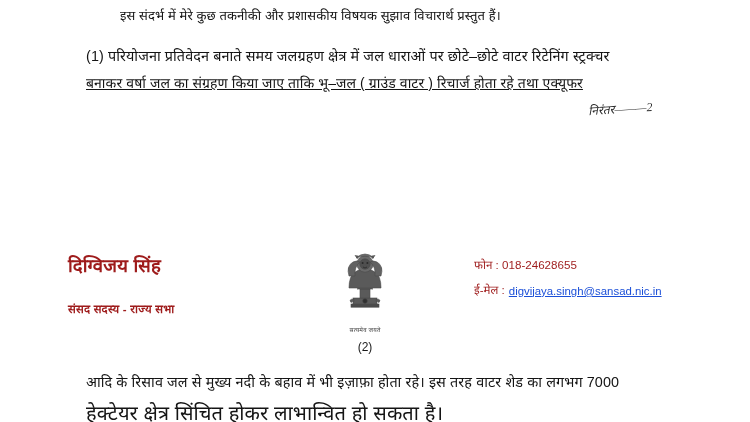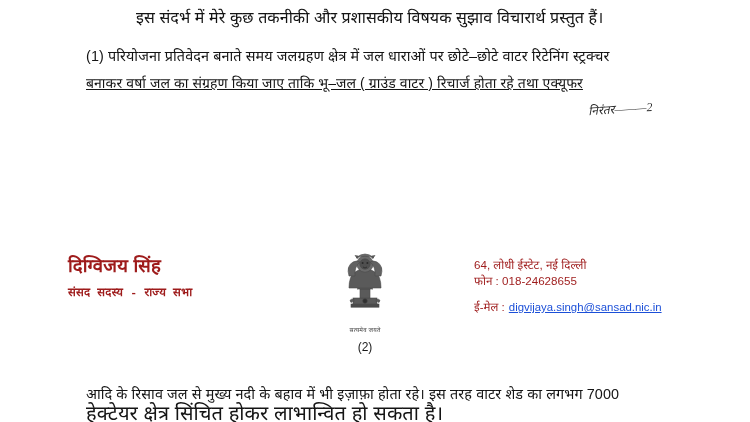--- a/index.html
+++ b/index.html
@@ -33,23 +33,23 @@
   .line {
     font-family: "Liberation Sans", sans-serif;
     font-size: 14.2px;
     color: #141414;
     letter-spacing: 0.1px;
     white-space: nowrap;
   }
 
   .intro-line {
     position: absolute;
-    left: 136px;
+    left: 120px;
     top: 6px;
-    font-size: 16px;
+    font-size: 13px;
   }
 
   .para-line-1 {
     position: absolute;
     left: 86px;
     top: 46px;
     font-size: 14.4px;
   }
 
   .para-line-2 {
@@ -91,25 +91,25 @@
   .person-name {
     font-family: "Liberation Sans", sans-serif;
     font-size: 18.5px;
     font-weight: bold;
     color: #9e1b1b;
     letter-spacing: 0.2px;
     white-space: nowrap;
   }
 
   .person-title {
-    font-family: Liberation Mono, monospace;
+    font-family: Liberation Sans, sans-serif;
     font-size: 11.5px;
     font-weight: bold;
     color: #9e1b1b;
-    margin-top: 7px;
+    margin-top: 24px;
     letter-spacing: 0.2px;
     white-space: nowrap;
   }
 
   
   .emblem-wrap {
     position: absolute;
     left: 322px;
     top: 2px;
     width: 86px;
@@ -174,21 +174,21 @@
   
   .bottom-block {
     position: absolute;
     left: 0;
     top: 372px;
     width: 750px;
   }
   .bot-line-1 {
     position: absolute;
     left: 86px;
-    top: 12px;
+    top: 0px;
     font-size: 14.4px;
   }
   .bot-line-2 {
     position: absolute;
     left: 86px;
     top: 27px;
     font-size: 20px;
   }
 </style>
 </head>
@@ -246,21 +246,20 @@
         </g>
       </svg>
       <div class="emblem-motto">सत्यमेव जयते</div>
       <div class="page-number">(2)</div>
     </div>
 
     <div class="address-block">
       <div class="grp">
       </div>
       <div class="grp">
-        <div class="row">64, लोधी ईस्टेट, नई दिल्ली</div>
         <div class="row">फोन : 018-24628655</div>
       </div>
       <div class="email-row">
         <span class="email-label">ई-मेल :</span>
         <span class="email-values">
           <span class="mail">digvijaya.singh@sansad.nic.in</span>
         </span>
       </div>
     </div>
   </div>

